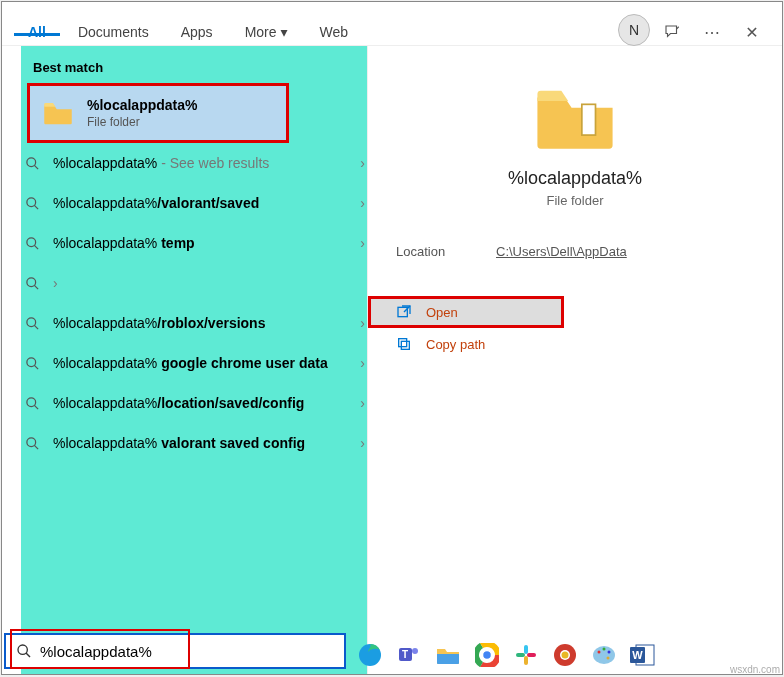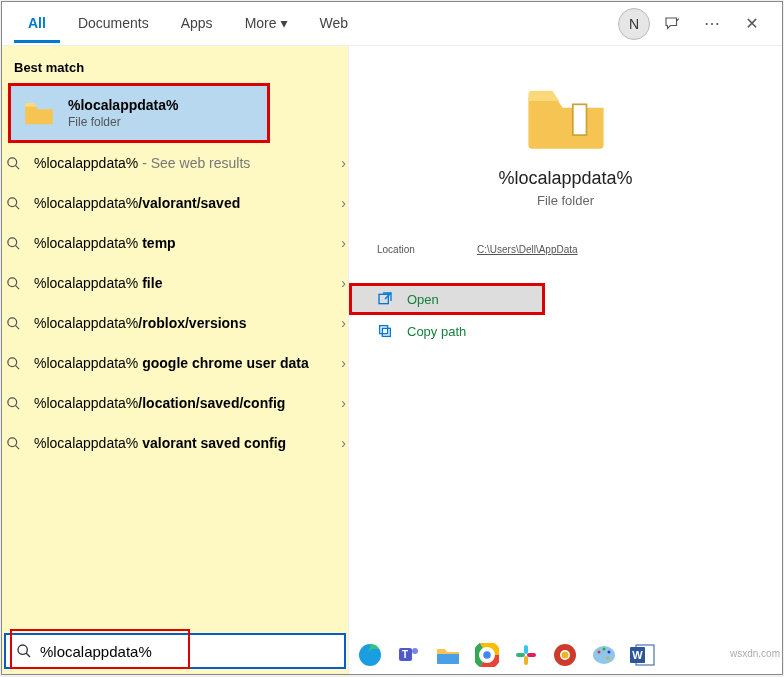--- a/index.html
+++ b/index.html
@@ -1,52 +1,52 @@
 <!DOCTYPE html>
 <html><head>
 <meta charset="utf-8">
 <style>
 * { box-sizing: border-box; margin: 0; padding: 0; }
 body { font-family: "Segoe UI", Arial, sans-serif; font-size: 13px; background: #f0f0f0; width: 784px; height: 677px; overflow: hidden; position: relative; }
 .window { width: 782px; height: 674px; border: 1px solid #888; background: #fff; display: flex; flex-direction: column; margin: 1px; }
-.tabs { display: flex; align-items: center; height: 44px; padding: 0 12px; gap: 4px; border-bottom: 1px solid #eee; }
+.tabs { display: flex; height: 44px; padding: 12px 12px; gap: 4px; border-bottom: 1px solid #eee; }
 .tab { padding: 10px 14px 9px; font-size: 14px; color: #444; cursor: pointer; border-bottom: 3px solid transparent; }
 .tab.active { color: #0078d4; border-bottom-color: #0078d4; font-weight: 600; }
 .spacer { flex: 1; }
 .titlebtn { width: 36px; height: 36px; display: flex; align-items: center; justify-content: center; color: #555; cursor: pointer; font-size: 16px; }
 .avatar { width: 32px; height: 32px; border-radius: 50%; border: 1px solid #bbb; background: #e6e6e6; display: flex; align-items: center; justify-content: center; font-size: 14px; color: #333; }
 .body { display: flex; flex: 1; overflow: hidden; }
-.left { width: 346px; background: #fef9c3; overflow-y: auto; }
+.left { width: 346px; background: #5eead4; overflow-y: auto; margin-left: 19px; }
 .right { flex: 1; background: #fff; border-left: 1px solid #eee; padding: 24px 0 0; display: flex; flex-direction: column; align-items: center; }
 .section-h { font-weight: 600; font-size: 13px; padding: 14px 12px 8px; color: #000; }
 .best { background: #b8d8f0; display: flex; align-items: center; padding: 14px 16px; gap: 14px; outline: 3px solid #d00; outline-offset: -3px; width: 262px; margin-left: 6px; }
 .best .ficon { width: 30px; height: 26px; }
 .best .t1 { font-weight: 700; font-size: 14px; }
 .best .t2 { font-size: 12px; color: #555; margin-top: 2px; }
 .row { display: flex; align-items: center; padding: 8px 2px; gap: 12px; cursor: pointer; min-height: 40px; }
 .row .sicon { width: 18px; color: #555; font-size: 15px; display: flex; justify-content: center; }
 .row .txt { flex: 1; font-size: 14px; color: #000; line-height: 1.3; padding-right: 6px; }
 .row .txt .light { color: #777; }
 .row .chev { color: #777; font-size: 14px; }
 .folder-big { width: 82px; height: 72px; margin: 12px auto 14px; }
 .pv-title { font-size: 18px; color: #222; margin-bottom: 4px; }
 .pv-sub { font-size: 13px; color: #666; margin-bottom: 36px; }
-.pv-meta { display: flex; width: 100%; padding: 0 28px; font-size: 10px; color: #444; margin-bottom: 28px; }
+.pv-meta { display: flex; width: 100%; padding: 0 28px; font-size: 13px; color: #444; margin-bottom: 37px; }
 .pv-meta .k { width: 100px; color: #555; }
 .pv-meta .v { color: #555; text-decoration: underline; cursor: pointer; }
 .actions { width: 100%; }
-.action { display: flex; align-items: center; gap: 14px; padding: 8px 28px; font-size: 13px; color: #15803d; cursor: pointer; }
+.action { display: flex; align-items: center; gap: 14px; padding: 8px 28px; font-size: 13px; color: #c2410c; cursor: pointer; }
 .action.sel { background: #ddd; outline: 3px solid #d00; outline-offset: -3px; width: 196px; margin-left: 0; }
 .action .aicon { width: 16px; height: 16px; color: #0078d4; }
 .searchbar { position: absolute; bottom: 8px; left: 4px; width: 342px; height: 36px; background: #fff; border: 2px solid #0a5acb; display: flex; align-items: center; padding: 0 10px; gap: 8px; }
 .searchbar .redbox { position: absolute; left: 4px; bottom: -2px; width: 180px; height: 40px; border: 2px solid #d00; pointer-events: none; }
 .searchbar input { border: none; outline: none; font-size: 15px; flex: 1; }
 .tray { position: absolute; bottom: 8px; left: 356px; display: flex; gap: 11px; align-items: center; }
 .tray .tic { width: 28px; height: 28px; border-radius: 4px; display: flex; align-items: center; justify-content: center; font-size: 16px; }
-.watermark { position: absolute; bottom: 18px; right: 4px; font-size: 10px; color: rgba(0,0,0,.35); }
+.watermark { position: absolute; bottom: 2px; right: 4px; font-size: 10px; color: rgba(0,0,0,.35); }
 svg { display: block; }
 </style>
 </head>
 <body>
 
 <div class="window">
   <div class="tabs">
     <div class="tab active">All</div>
     <div class="tab">Documents</div>
     <div class="tab">Apps</div>
@@ -111,21 +111,20 @@
             <span class="txt">%localappdata%<b> temp</b></span>
             <span class="chev">›</span>
           </div>
           <div class="row">
             <span class="sicon">
               <svg width="15" height="15" viewBox="0 0 24 24" fill="none" stroke="#555" stroke-width="2">
                 <circle cx="10" cy="10" r="7"></circle>
                 <path d="M21 21l-6-6"></path>
               </svg>
             </span>
-            <span class="txt">%localappdata%<b> file</b></span>
             <span class="chev">›</span>
           </div>
           <div class="row">
             <span class="sicon">
               <svg width="15" height="15" viewBox="0 0 24 24" fill="none" stroke="#555" stroke-width="2">
                 <circle cx="10" cy="10" r="7"></circle>
                 <path d="M21 21l-6-6"></path>
               </svg>
             </span>
             <span class="txt">%localappdata%<b>/roblox/versions</b></span>

